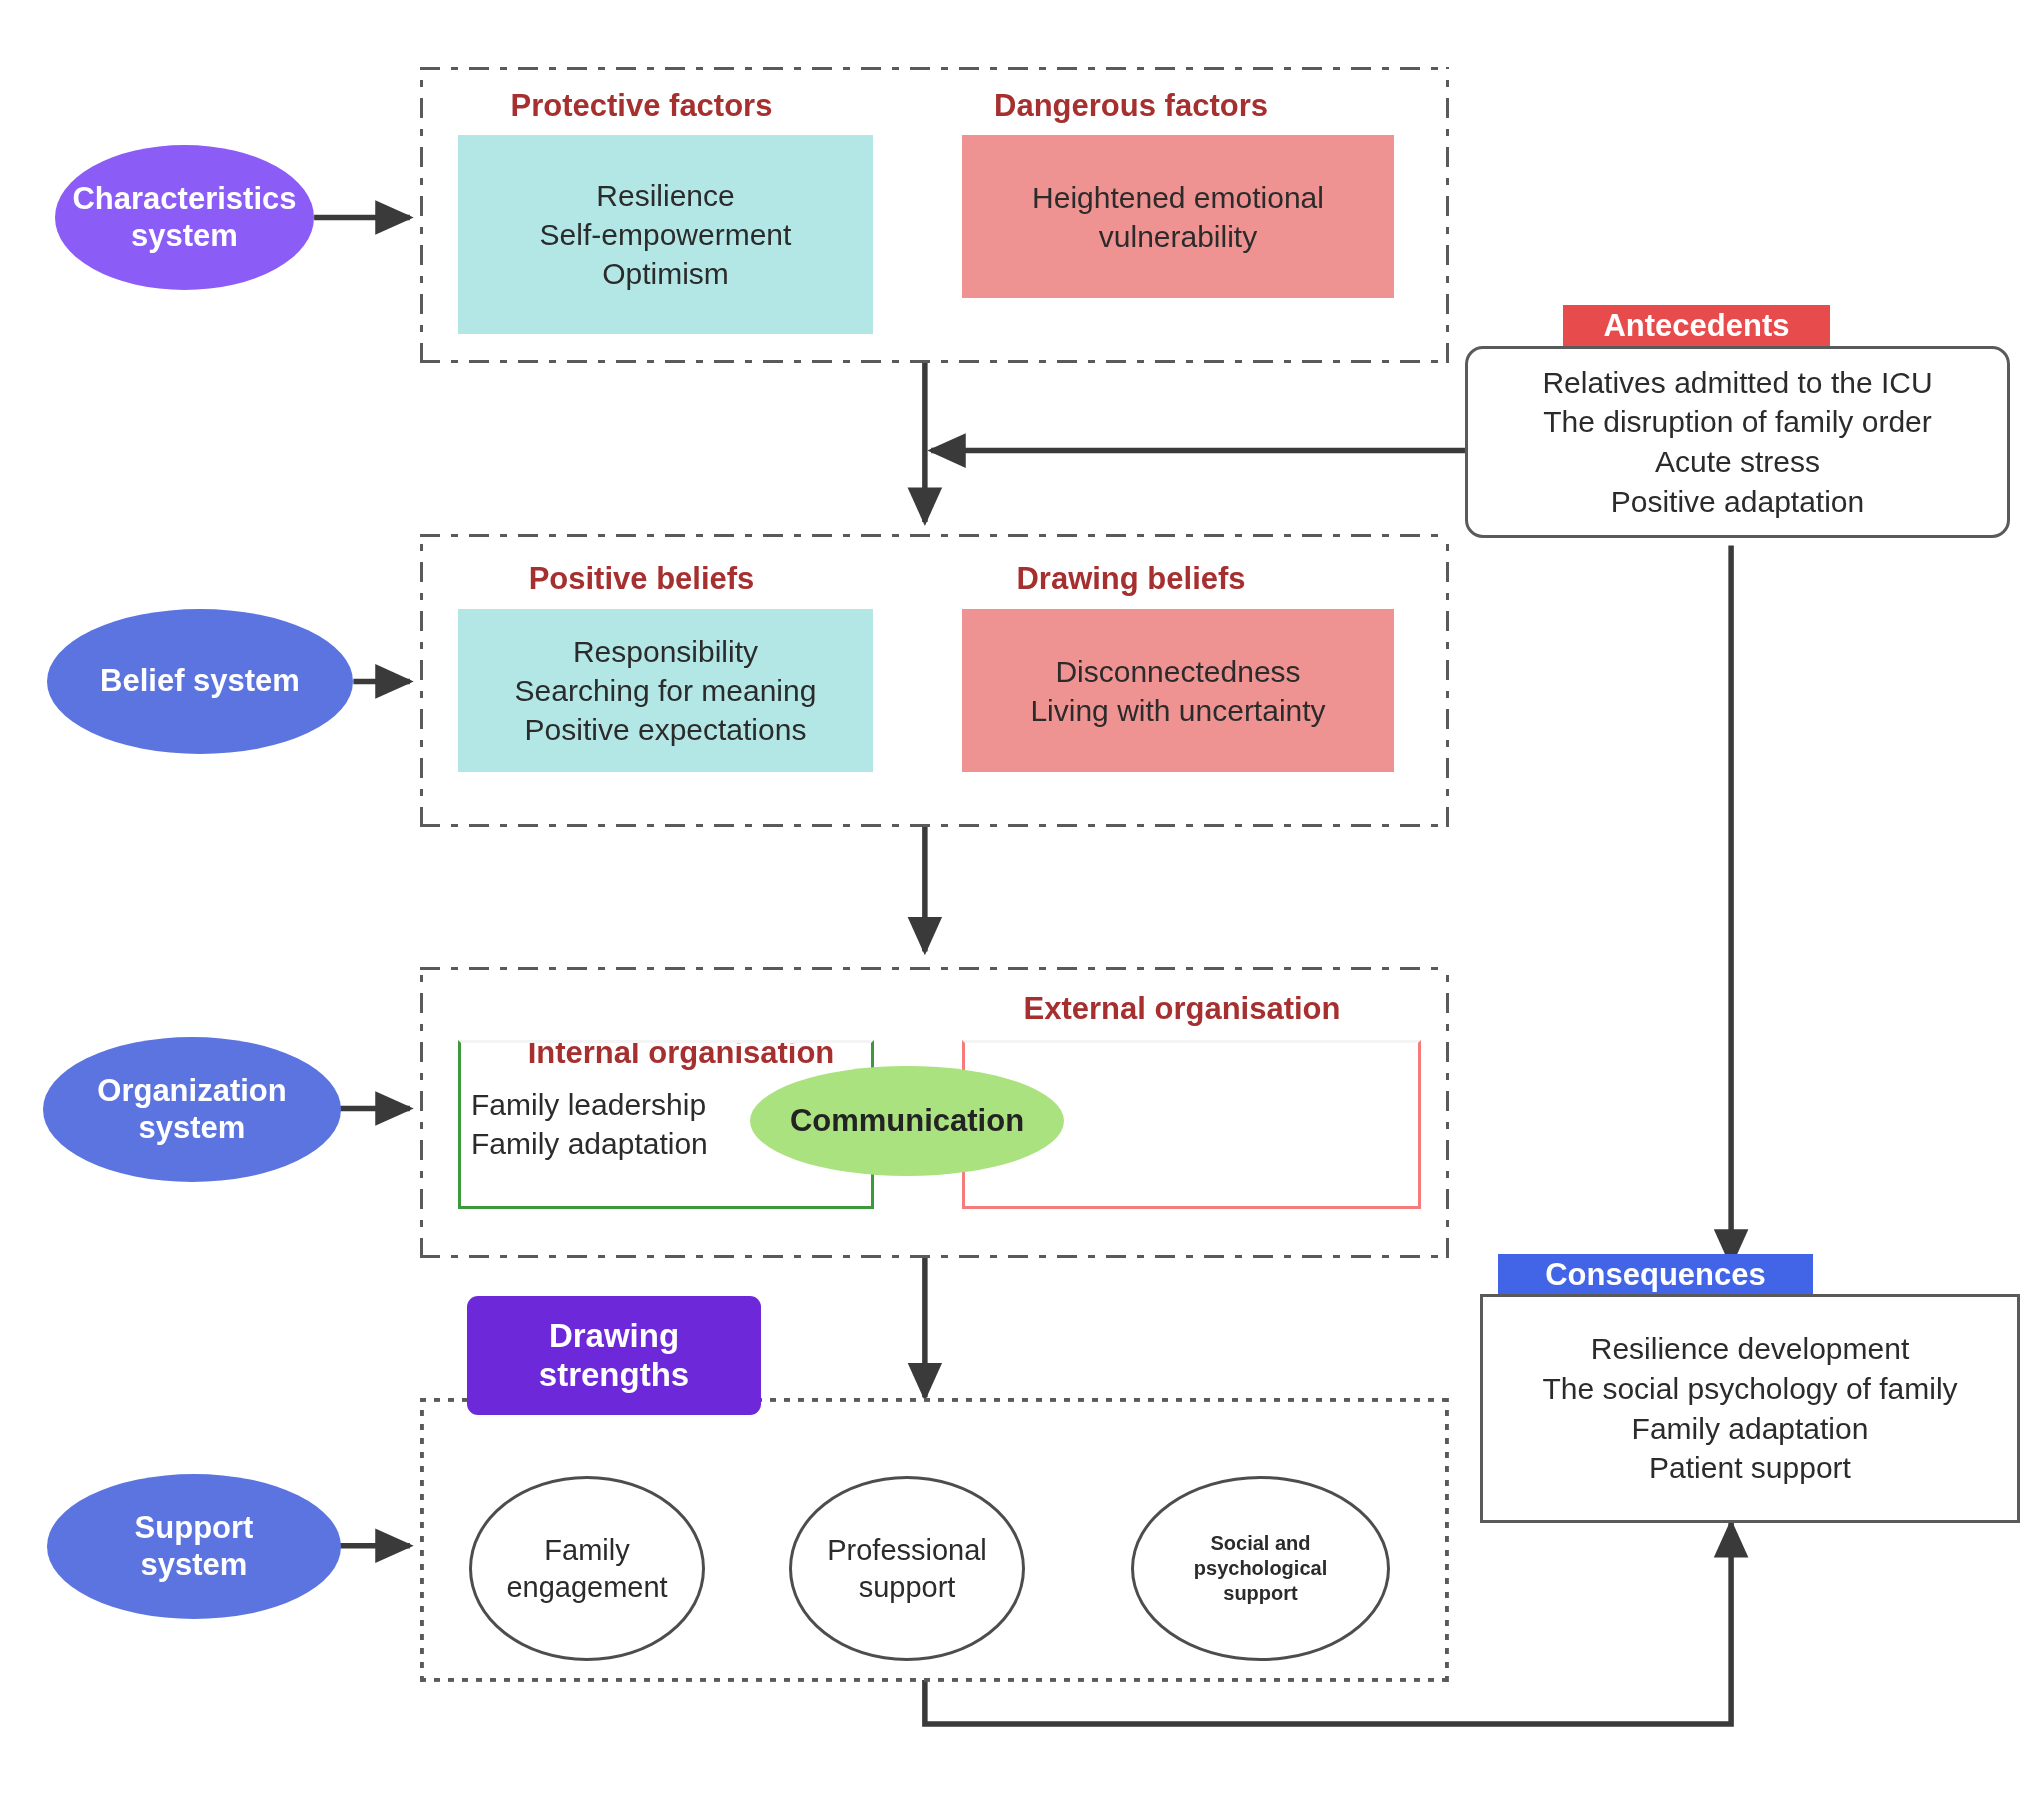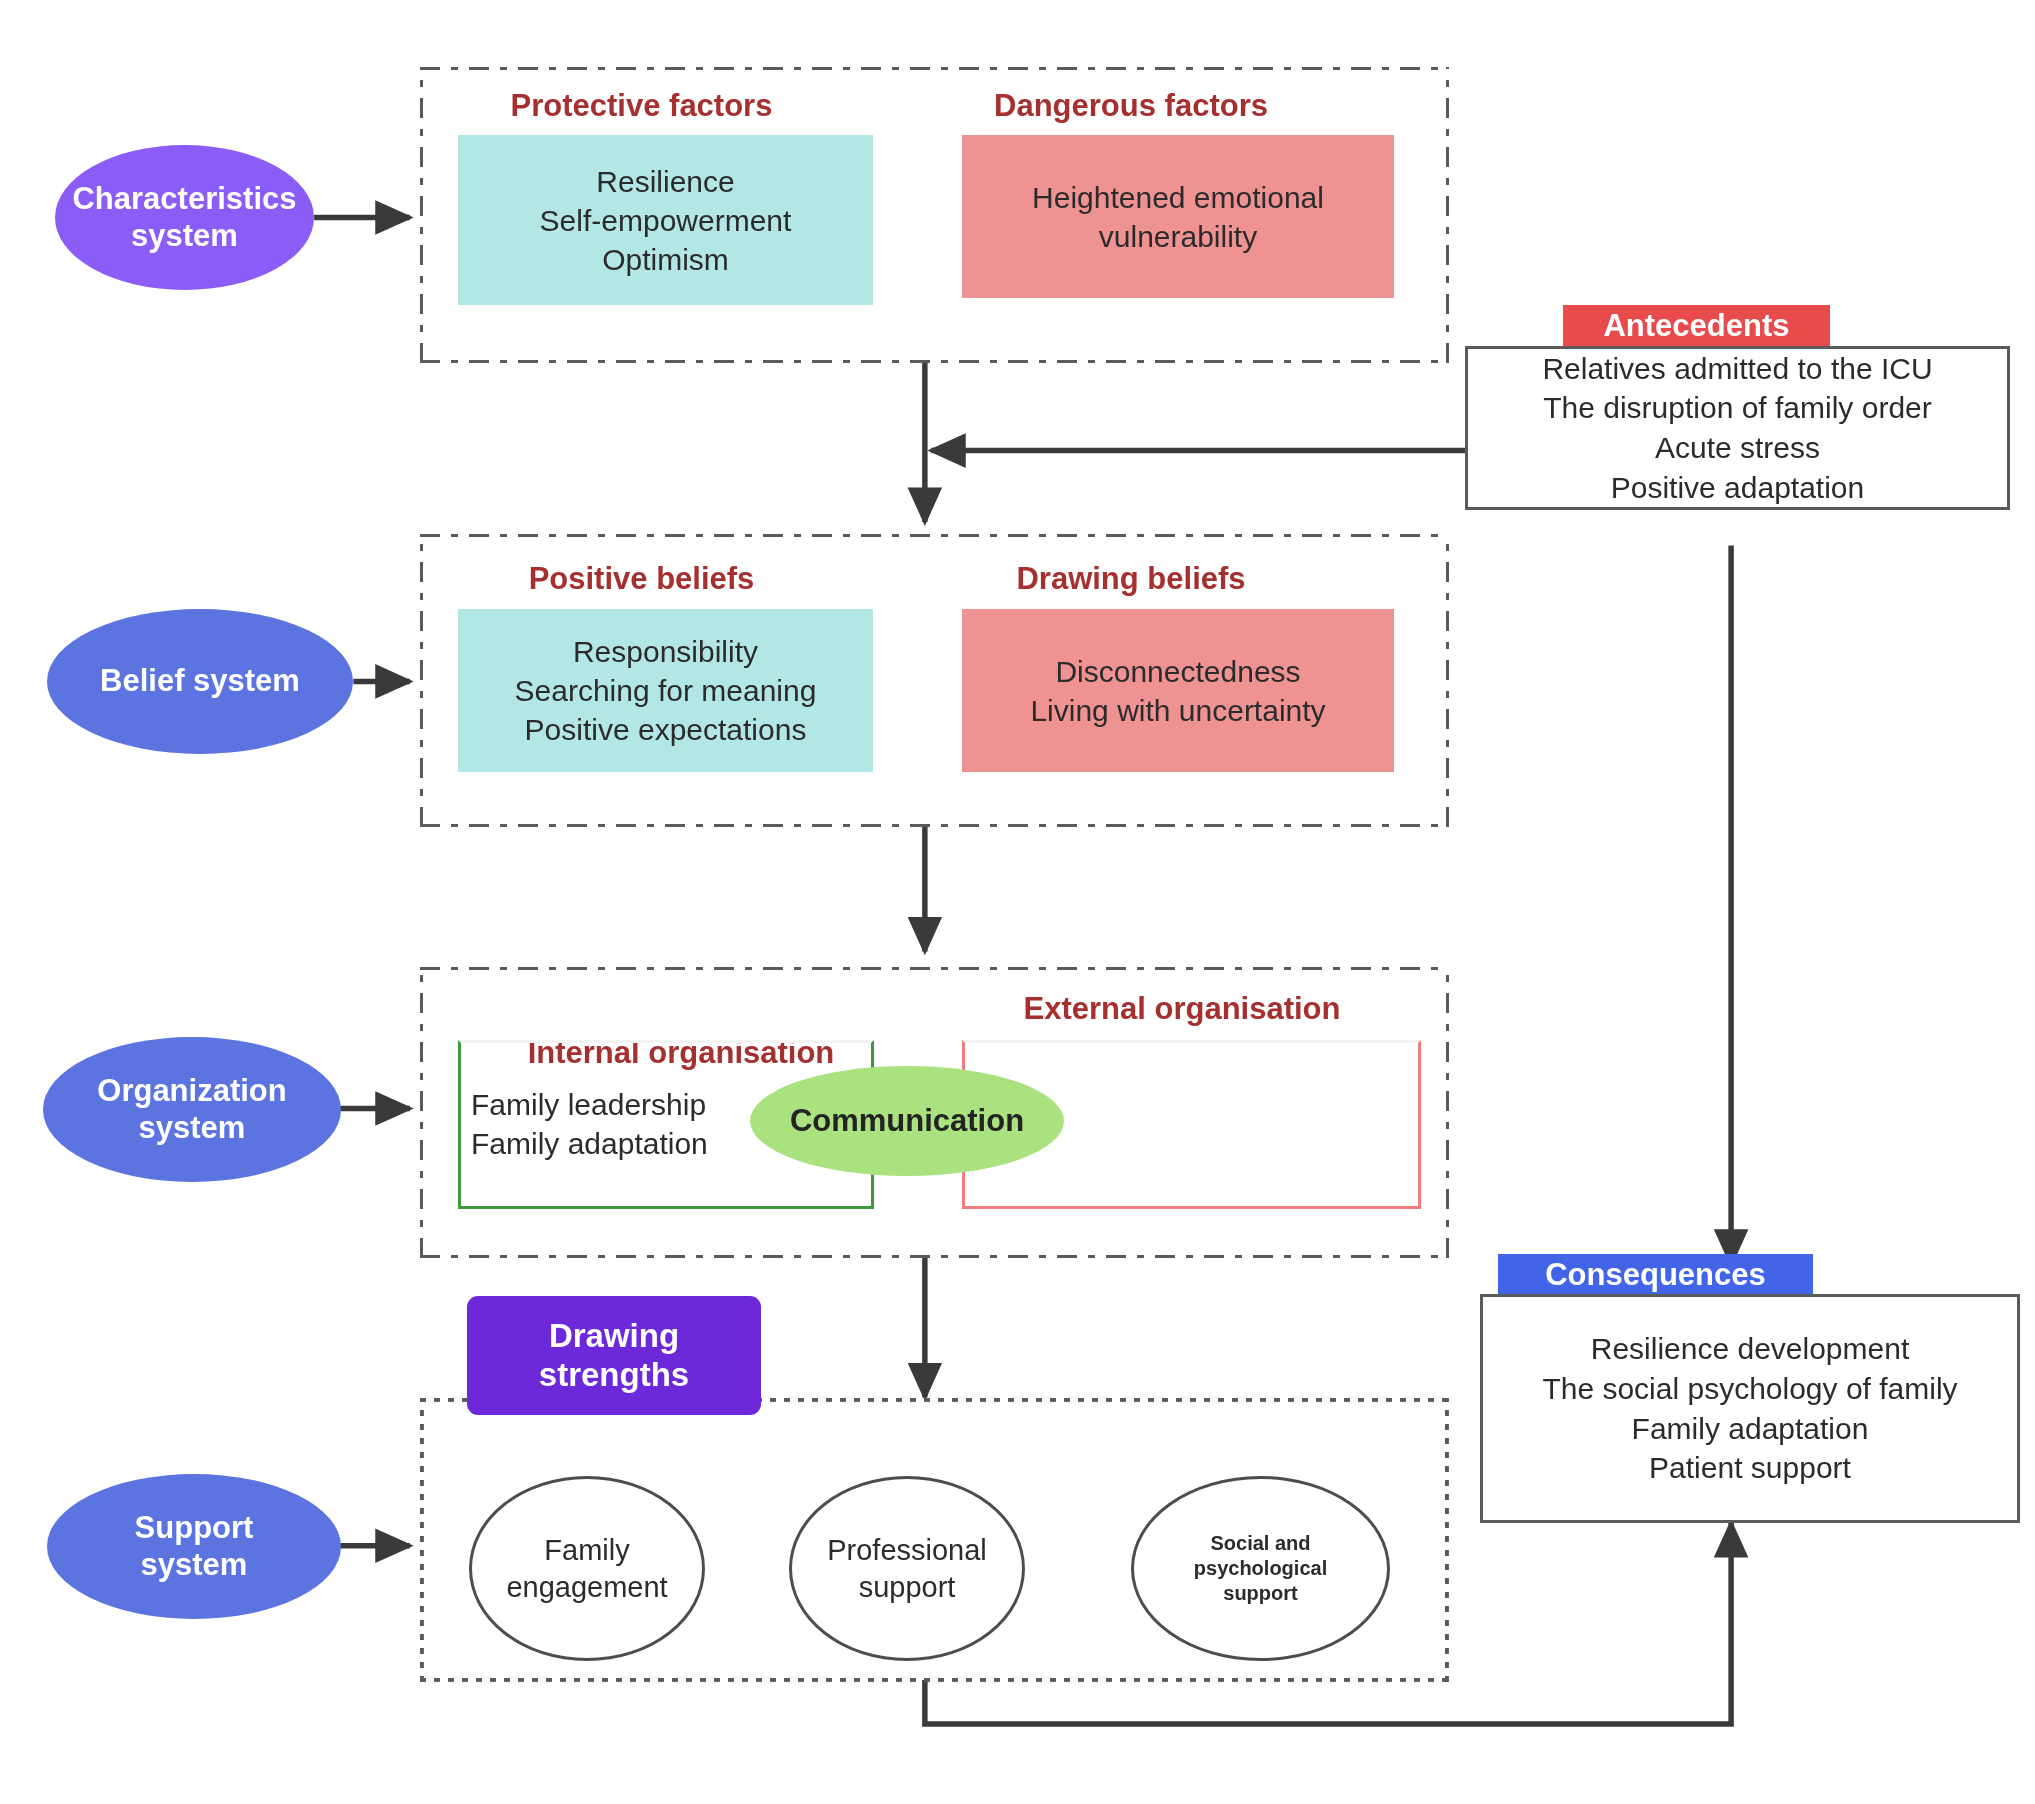--- a/index.html
+++ b/index.html
@@ -126,36 +126,36 @@
     <div>
       <div>Characteristics</div>
       <div>system</div>
     </div>
   </div>
 
   <div class="abs dashdot" style="left:420px;top:67px;width:1029px;height:296px;"></div>
 
   <div class="abs sub-head" style="left:457px;top:88px;width:369px;font-size:31px;">Protective factors</div>
 
-  <div class="abs panel panel-cyan" style="left:458px;top:135px;width:415px;height:170px;font-size:30px;">
+  <div class="abs panel panel-cyan" style="left:458px;top:135px;width:415px;height:199px;font-size:30px;">
     <div>Resilience</div>
     <div>Self-empowerment</div>
     <div>Optimism</div>
   </div>
 
   <div class="abs sub-head" style="left:856px;top:88px;width:550px;font-size:31px;">Dangerous factors</div>
 
   <div class="abs panel panel-salmon" style="left:962px;top:135px;width:432px;height:163px;font-size:30px;">
     <div>Heightened emotional</div>
     <div>vulnerability</div>
   </div>
 
   <div class="abs tag tag-red" style="left:1563px;top:305px;width:267px;height:42px;font-size:31px;">Antecedents</div>
 
-  <div class="abs outcome-box" style="left:1465px;top:346px;width:545px;height:164px;">
+  <div class="abs outcome-box" style="left:1465px;top:346px;width:545px;height:192px;border-radius:18px;">
     <div class="outcome-text" style="font-size:30px;">
       <div>Relatives admitted to the ICU</div>
       <div>The disruption of family order</div>
       <div>Acute stress</div>
       <div>Positive adaptation</div>
     </div>
   </div>
 
   <div class="abs ellipse ell-blue" style="left:47px;top:609px;width:306px;height:145px;font-size:31px;">
     <div>Belief system</div>

